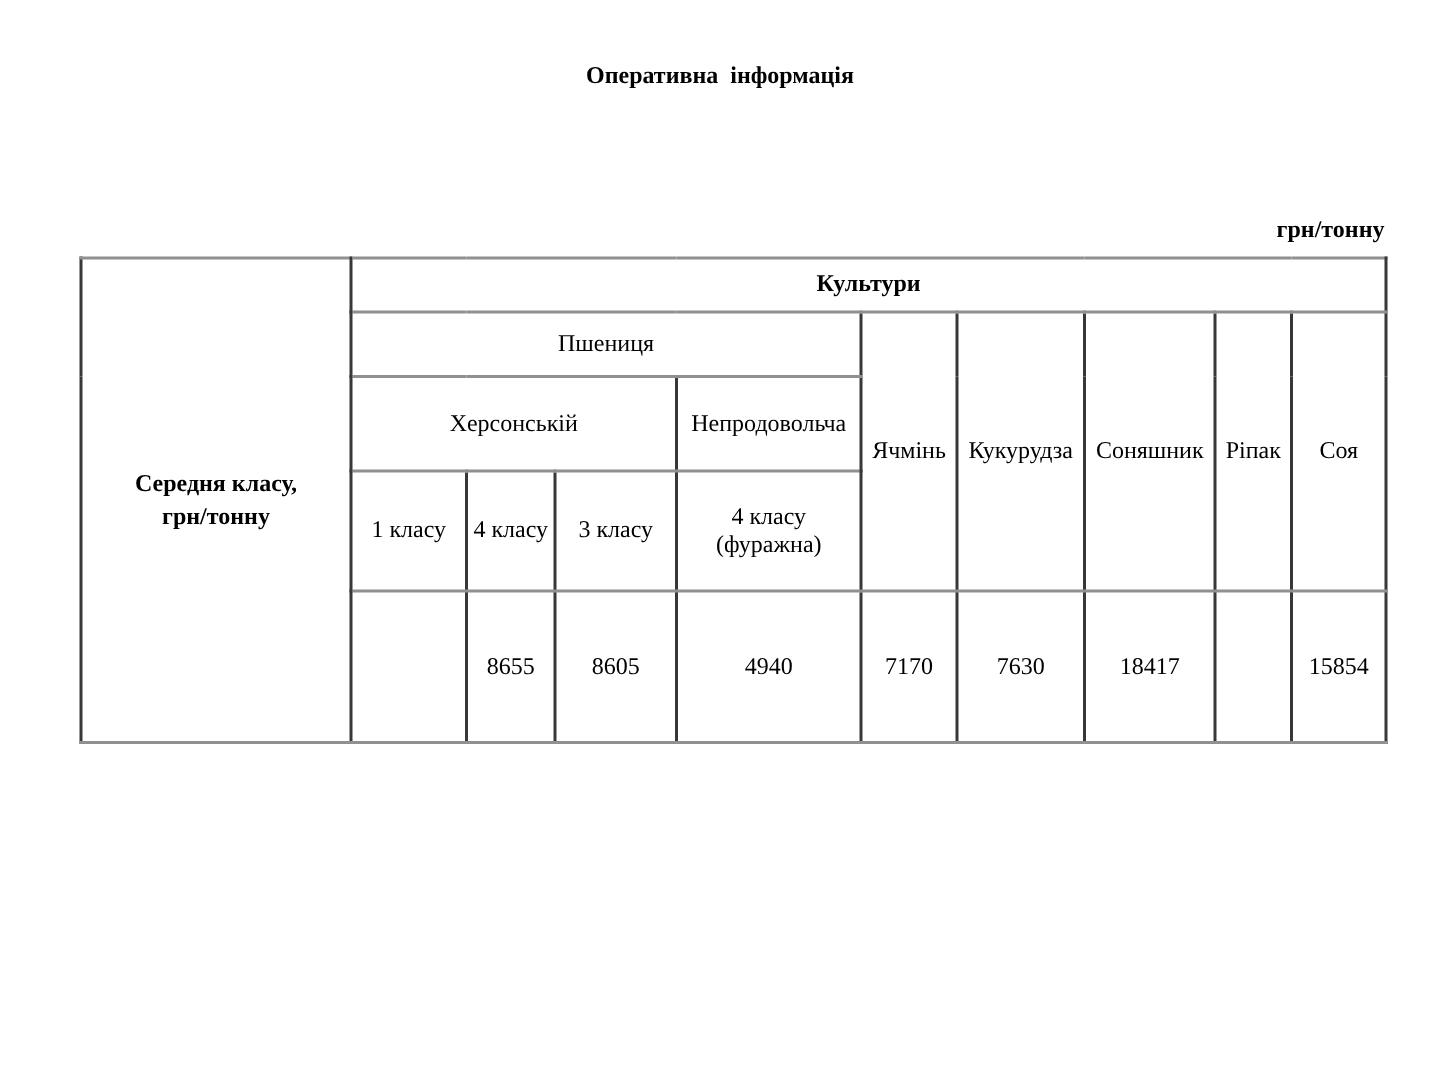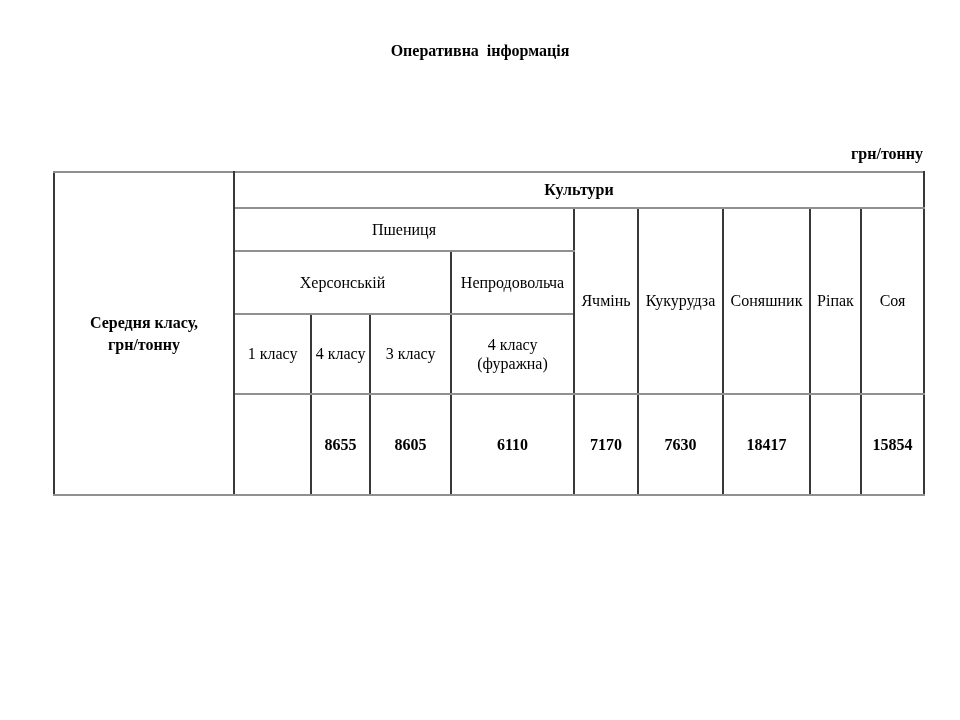--- a/index.html
+++ b/index.html
@@ -69,21 +69,21 @@
     margin-left: 36px;
   }
   td.class-1 {
     font-size: 20px;
   }
   td.multi-line {
     white-space: pre-line;
     line-height: 19px;
   }
   td.value-cell {
-    font-weight: bold;
+    font-weight: normal;
     font-size: 18px;
   }
   tr.r1 { height: 36px; }
   tr.r2 { height: 43px; }
   tr.r3 { height: 63px; }
   tr.r4 { height: 80px; }
   tr.r5 { height: 101px; }
 </style>
 </head>
 <body>
@@ -131,21 +131,21 @@
         <td class="class-1">1 класу</td>
         <td>4 класу</td>
         <td>3 класу</td>
         <td class="multi-line">4 класу
 (фуражна)</td>
       </tr>
       <tr class="r5">
         <td class="value-cell"></td>
         <td class="value-cell">8655</td>
         <td class="value-cell">8605</td>
-        <td class="value-cell">6110</td>
+        <td class="value-cell">4940</td>
         <td class="value-cell">7170</td>
         <td class="value-cell">7630</td>
         <td class="value-cell">18417</td>
         <td class="value-cell"></td>
         <td class="value-cell">15854</td>
       </tr>
     </tbody>
   </table>
 
 </div>

